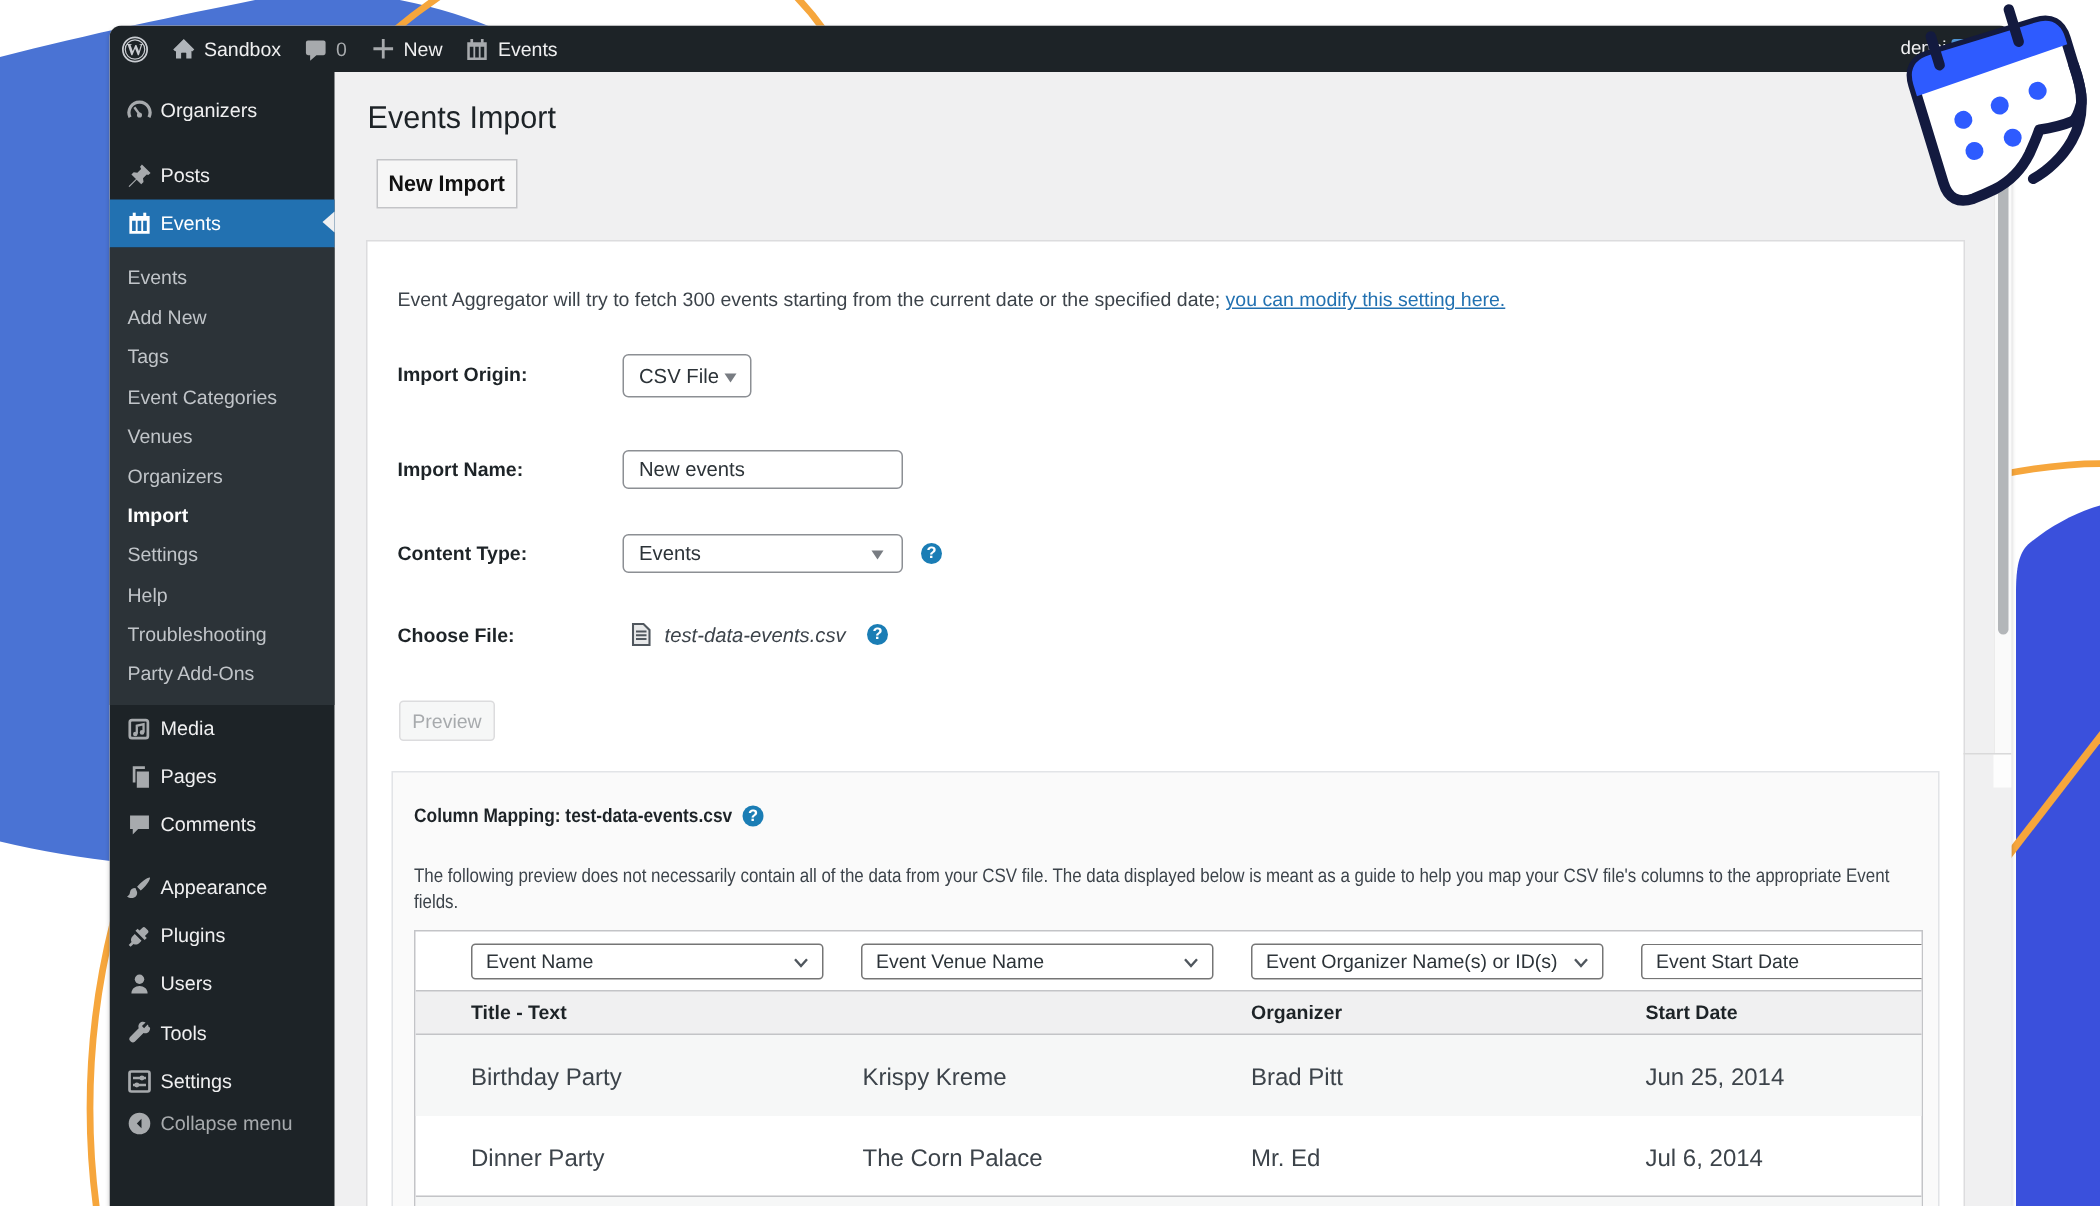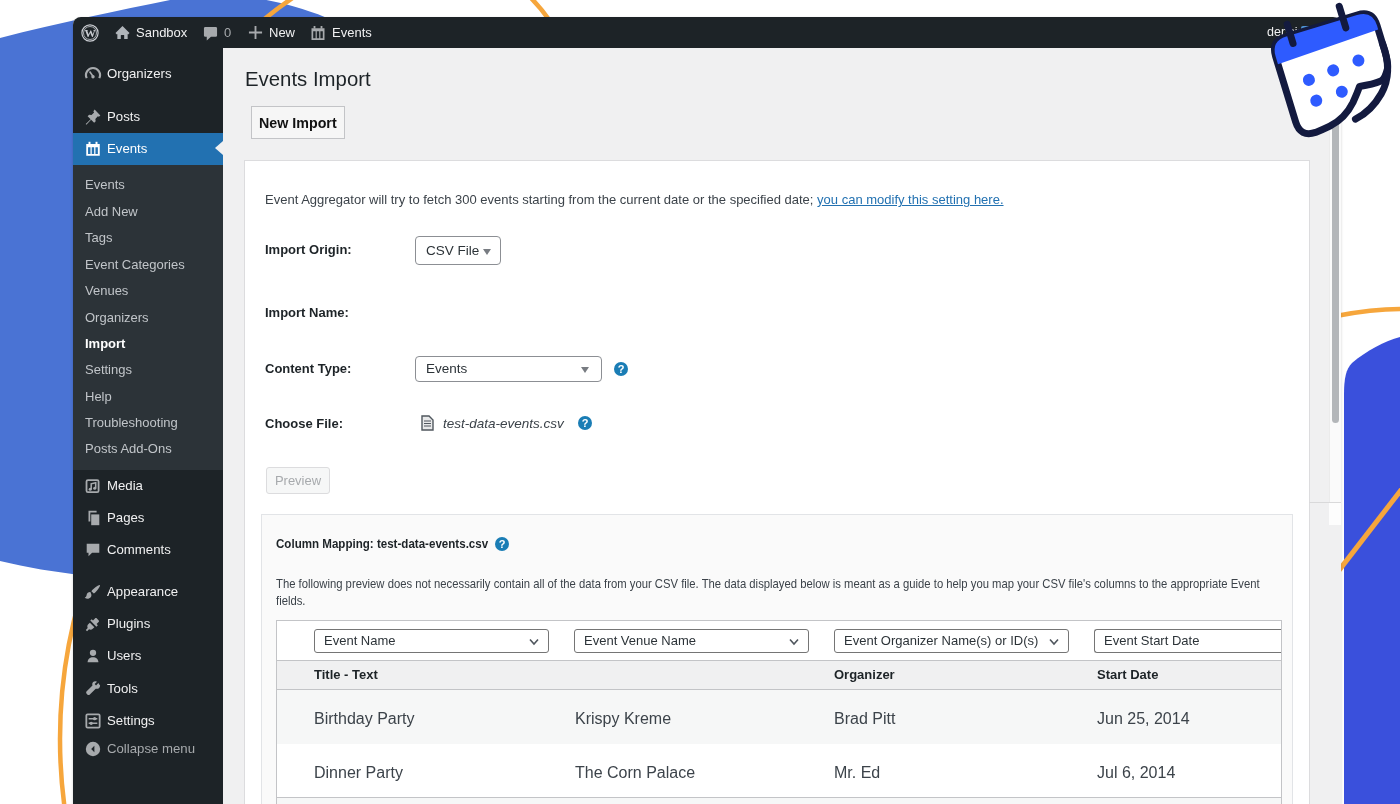--- a/index.html
+++ b/index.html
@@ -155,21 +155,21 @@
         <div class="sub" style="top:192px;">
             <span class="lb">Settings</span>
           </div>
         <div class="sub" style="top:219px;">
             <span class="lb">Help</span>
           </div>
         <div class="sub" style="top:245px;">
             <span class="lb">Troubleshooting</span>
           </div>
         <div class="sub" style="top:271px;">
-            <span class="lb">Posts Add-Ons</span>
+            <span class="lb">Party Add-Ons</span>
           </div>
       </div>
       <div class="mi" style="top:423px;">
           <svg class="ic" width="18" height="18" viewBox="0 0 20 20">
             <rect x="2.8" y="3.4" width="13.4" height="13.4" rx="1.6" fill="none" stroke="#a7aaad" stroke-width="2"></rect>
             <path d="M8 13.6 V7.6 L13 6.4 V12.4" fill="none" stroke="#a7aaad" stroke-width="1.7"></path>
             <circle cx="6.9" cy="13.7" r="1.7" fill="#a7aaad"></circle>
             <circle cx="11.9" cy="12.5" r="1.7" fill="#a7aaad"></circle>
           </svg>
           <span class="lb">Media</span>
@@ -240,20 +240,23 @@
       <div id="panel">
         <div class="abs" style="left:20px;top:32px;font-size:13px;color:#3c434a;line-height:14px;">Event Aggregator will try to fetch 300 events starting from the current date or the specified date; <span style="color:#2271b1;text-decoration:underline;">you can modify this setting here.</span></div>
 
         <div class="lab" style="top:82px;">Import Origin:</div>
         <div class="selbox" style="left:170px;top:75px;width:86px;height:29px;">
           <span class="abs" style="left:10px;top:6px;">CSV File</span>
           <span class="sarrow" style="right:9px;top:12px;"></span>
         </div>
 
         <div class="lab" style="top:145px;">Import Name:</div>
+        <div class="selbox" style="left:170px;top:139px;width:187px;height:26px;">
+          <span class="abs" style="left:10px;top:4px;">New events</span>
+        </div>
 
         <div class="lab" style="top:201px;">Content Type:</div>
         <div class="selbox" style="left:170px;top:195px;width:187px;height:26px;">
           <span class="abs" style="left:10px;top:4px;">Events</span>
           <span class="sarrow" style="right:12px;top:10px;"></span>
         </div>
         <div class="help" style="left:369px;top:201px;">?</div>
 
         <div class="lab" style="top:256px;">Choose File:</div>
         <svg class="abs" style="left:176px;top:254px;" width="13" height="16" viewBox="0 0 13 16">

